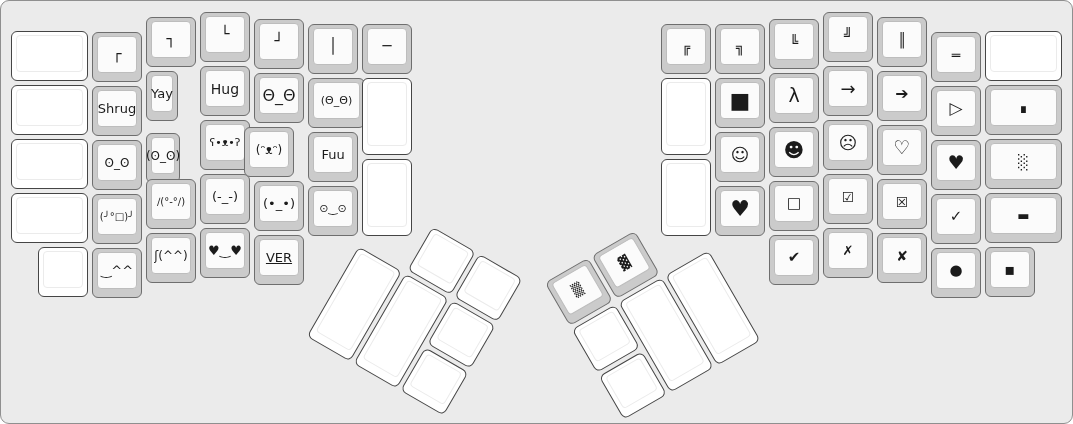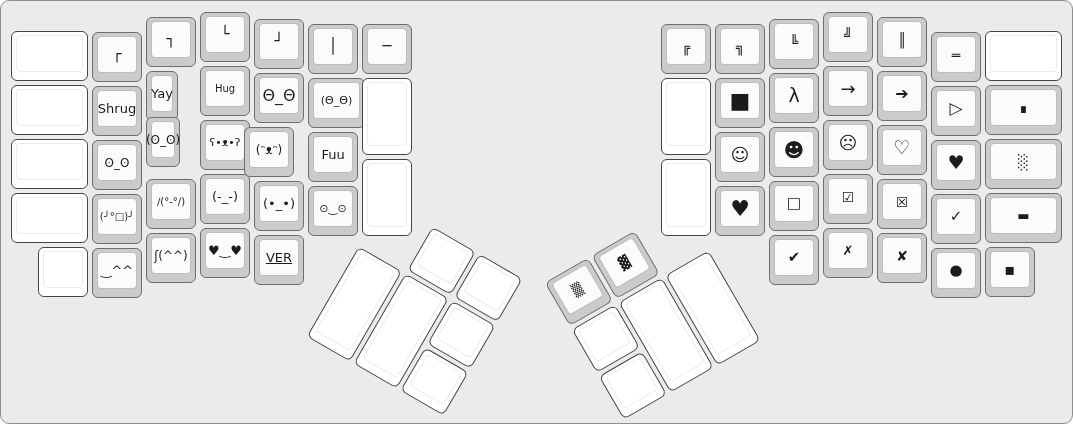--- a/index.html
+++ b/index.html
@@ -75,21 +75,21 @@
         <div class="key gray" style="left: 145px; top: 16px; width: 50px; height: 50px;">
           <div class="face">
             <span class="legend" style="font-size: 15px;">┐</span>
           </div>
         </div>
         <div class="key gray" style="left: 145px; top: 70px; width: 32px; height: 50px;">
           <div class="face">
             <span class="legend" style="font-size: 13px;">Yay</span>
           </div>
         </div>
-        <div class="key gray" style="left: 145px; top: 116px; width: 34px; height: 50px;">
+        <div class="key gray" style="left: 145px; top: 132px; width: 34px; height: 50px;">
           <div class="face">
             <span class="legend" style="font-size: 12px;">(ʘ_ʘ)</span>
           </div>
         </div>
         <div class="key gray" style="left: 145px; top: 178px; width: 50px; height: 50px;">
           <div class="face">
             <span class="legend" style="font-size: 10px;">∕(°-°∕)</span>
           </div>
         </div>
         <div class="key gray" style="left: 145px; top: 232px; width: 50px; height: 50px;">
@@ -97,21 +97,21 @@
             <span class="legend" style="font-size: 12px;">ʃ(^^)</span>
           </div>
         </div>
         <div class="key gray" style="left: 199px; top: 11px; width: 50px; height: 50px;">
           <div class="face">
             <span class="legend" style="font-size: 15px;">└</span>
           </div>
         </div>
         <div class="key gray" style="left: 199px; top: 65px; width: 50px; height: 50px;">
           <div class="face">
-            <span class="legend" style="font-size: 10px;">Hug</span>
+            <span class="legend" style="font-size: 14px;">Hug</span>
           </div>
         </div>
         <div class="key gray" style="left: 199px; top: 119px; width: 50px; height: 50px; padding-left: 16px;">
           <div class="face">
             <span class="legend" style="font-size: 11px;">ʕ•ᴥ•ʔ</span>
           </div>
         </div>
         <div class="key gray" style="left: 199px; top: 173px; width: 50px; height: 50px;">
           <div class="face">
             <span class="legend" style="font-size: 13px;">(-_-)</span>

